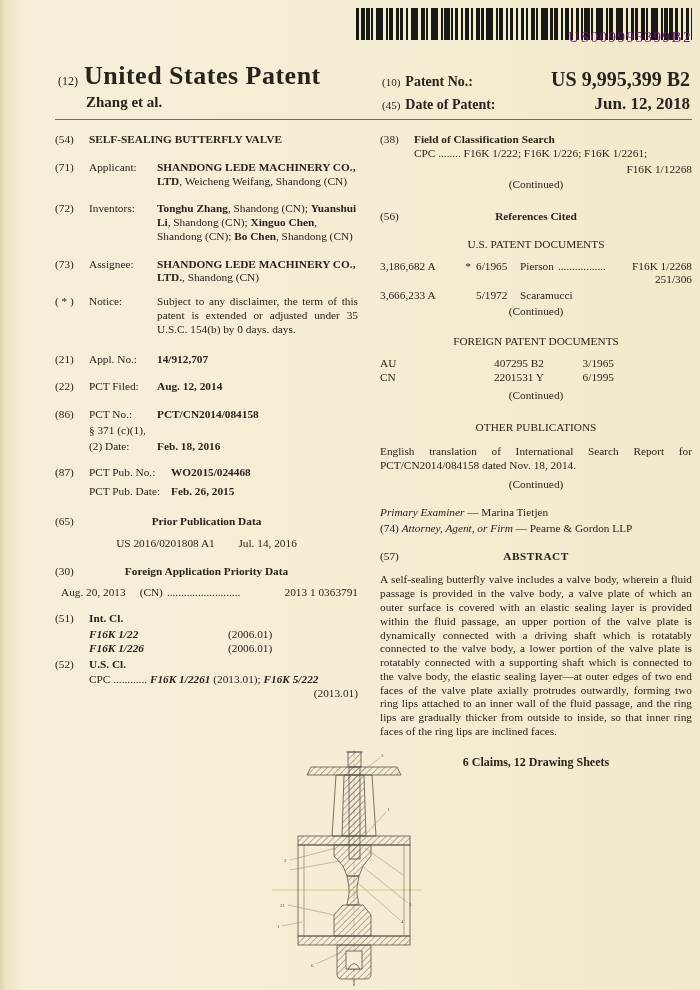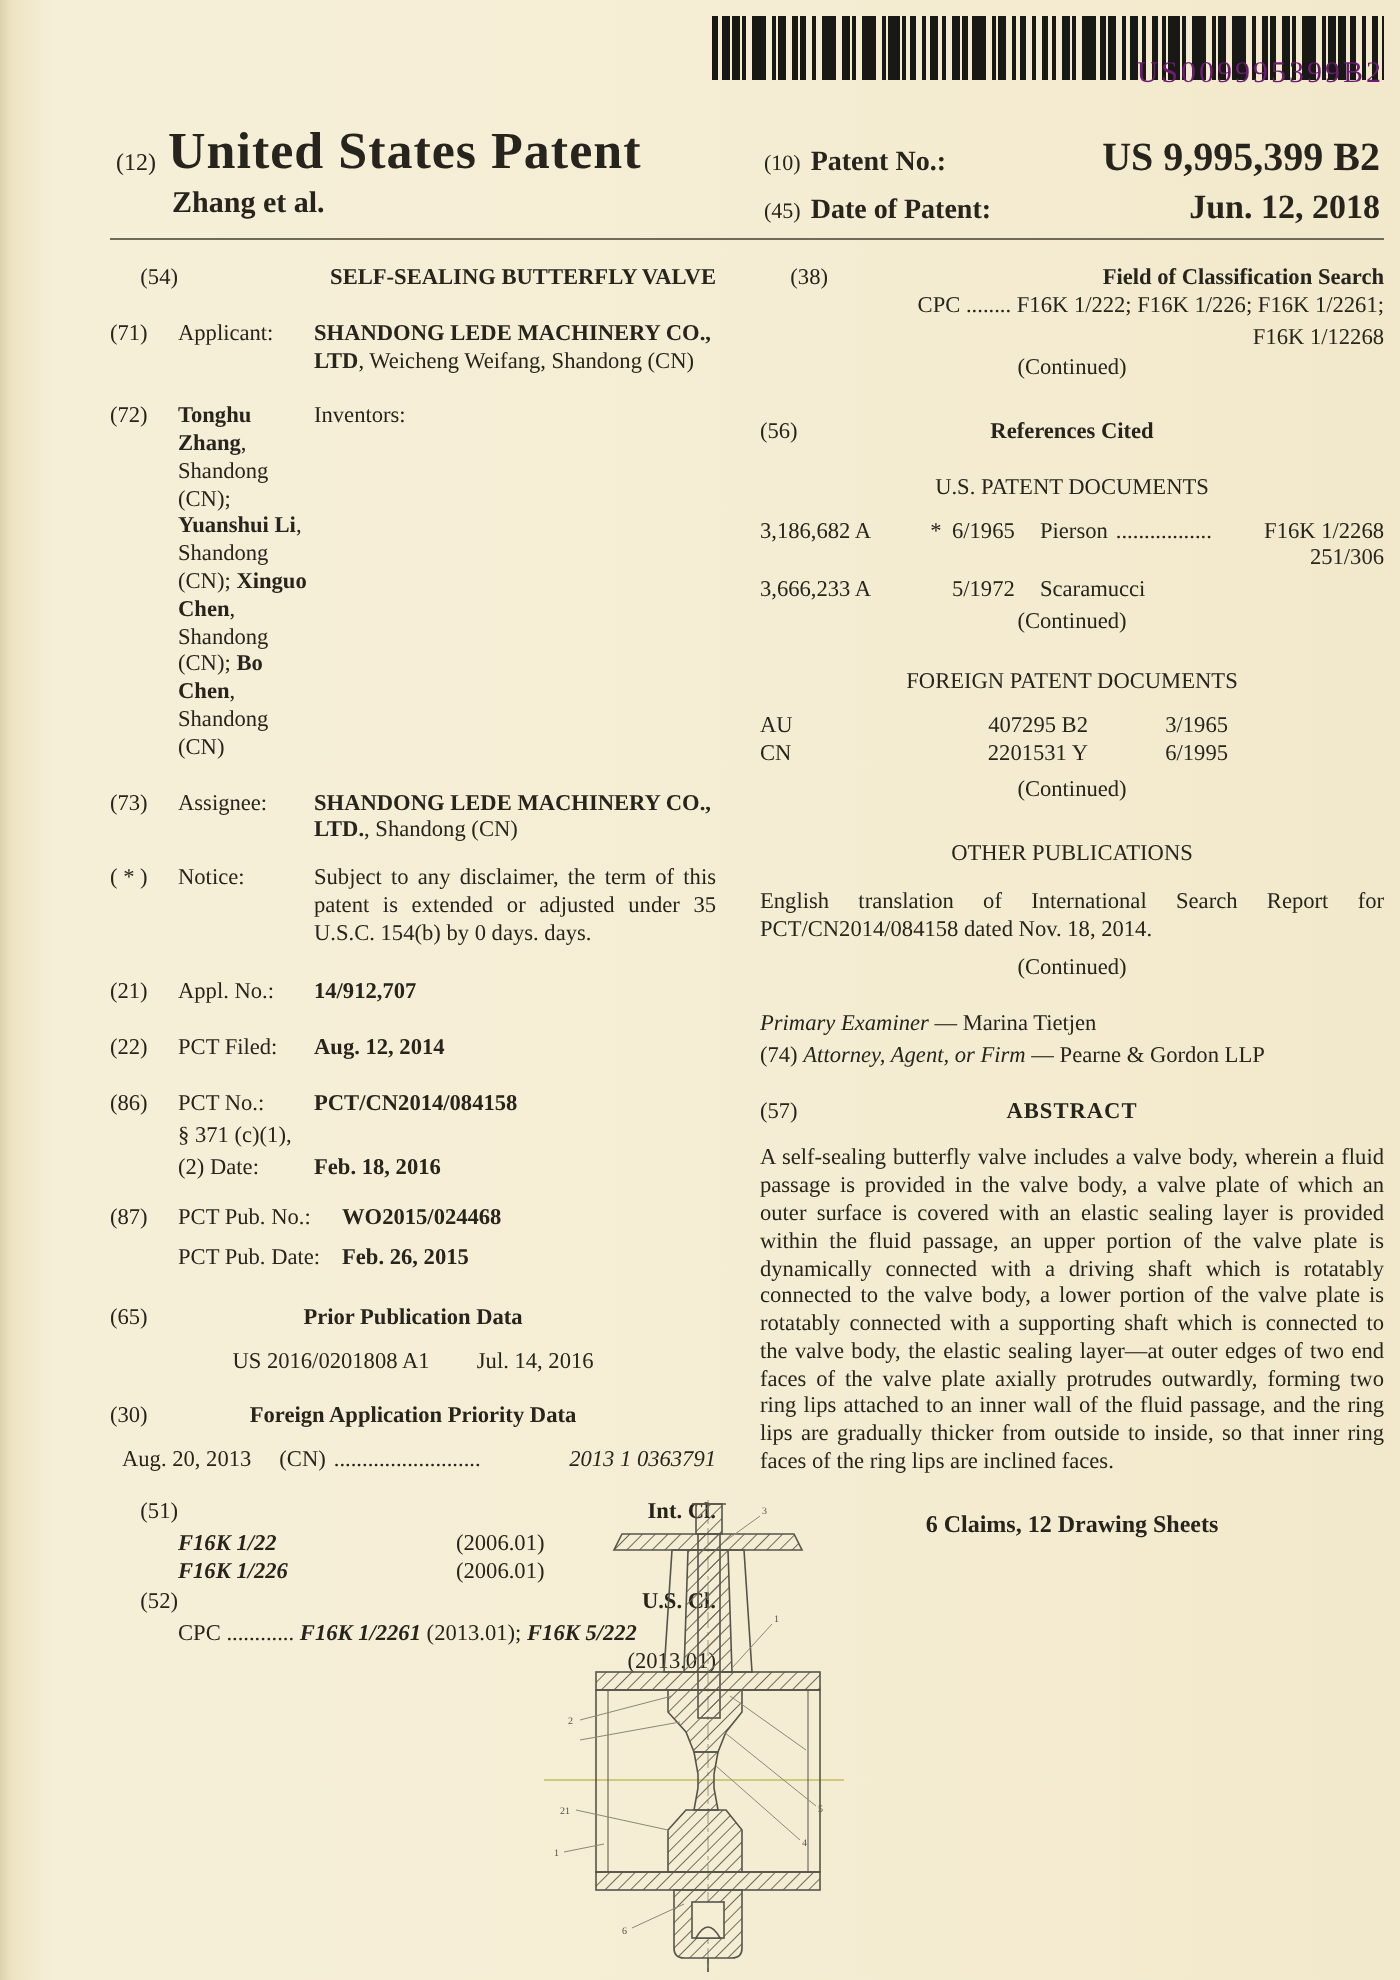--- a/index.html
+++ b/index.html
@@ -33,36 +33,36 @@
   .h-right .val.big{font-size:20px;}
   .h-right .val.med{font-size:17px;}
   .rule{left:55px;top:119px;width:637px;height:0;border-top:1.6px solid #6f6b59;}
   
   .col{font-size:11.3px;line-height:1.22;}
   .col-left{left:55px;top:133px;width:303px;}
   .col-right{left:380px;top:133px;width:312px;}
   .b{font-weight:bold;}
   .i{font-style:italic;}
   .bi{font-weight:bold;font-style:italic;}
-  .row{display:grid;grid-template-columns:34px 1fr;margin-bottom:10px;text-align:right;}
+  .row{display:grid;grid-template-columns:34px 1fr;margin-bottom:10px;}
   .row3{display:grid;grid-template-columns:34px 68px 1fr;margin-bottom:10px;}
   .row3.wide{grid-template-columns:34px 82px 1fr;}
   .crow{position:relative;text-align:center;margin-bottom:8px;}
   .crow .n{position:absolute;left:0;}
   .cont{text-align:center;margin:2px 0 10px;}
   .just{text-align:justify;}
   .rt{text-align:right;}
   .mb2{margin-bottom:2px;}
   .mb6{margin-bottom:6px;}
   .indent{margin-left:34px;}
   .fp-line{display:flex;margin:2px 0 12px;}
   .fp-line .d1{margin-left:6px;}
   .fp-line .cc{margin-left:14px;}
   .fp-line .dots{margin:0 4px;overflow:hidden;white-space:nowrap;}
-  .fp-line .v{margin-left:auto;font-style:italic;}
+  .fp-line .v{margin-left:auto;}
   .cls-row{display:grid;grid-template-columns:108px 1fr;margin-left:34px;gap:31px;}
   .uspat-row1{display:flex;margin:2px 0 0;}
   .uspat-row1 .sp1{width:80px;}
   .uspat-row1 .star{width:16px;text-align:center;}
   .uspat-row1 .dt{width:44px;}
   .uspat-row1 .nm{margin-right:4px;}
   .uspat-row1 .cls{margin-left:auto;}
   .frn-row{display:flex;margin:1px 0;}
   .frn-row .cty{width:72px;}
   .frn-row .pid{width:92px;text-align:right;}
@@ -103,23 +103,23 @@
   </div>
 
   <div class="row3" style="margin-bottom:14px;">
     <span>(71)</span>
     <span>Applicant:</span>
     <span><span class="b">SHANDONG LEDE MACHINERY CO., LTD</span><span>, Weicheng Weifang, Shandong (CN)</span></span>
   </div>
 
   <div class="row3" style="margin-bottom:14px;">
     <span>(72)</span>
+    <span>Inventors:</span>
     <span><span class="b">Tonghu Zhang</span><span>, Shandong (CN); </span><span class="b">Yuanshui Li</span><span>, Shandong (CN); </span><span class="b">Xinguo Chen</span><span>, Shandong (CN); </span><span class="b">Bo Chen</span><span>, Shandong (CN)</span>
     </span>
-    <span>Inventors:</span>
   </div>
 
   <div class="row3" style="margin-bottom:10px;">
     <span>(73)</span>
     <span>Assignee:</span>
     <span><span class="b">SHANDONG LEDE MACHINERY CO., LTD.</span><span>, Shandong (CN)</span></span>
   </div>
 
   <div class="row3" style="margin-bottom:16px;">
     <span>( * )</span>

